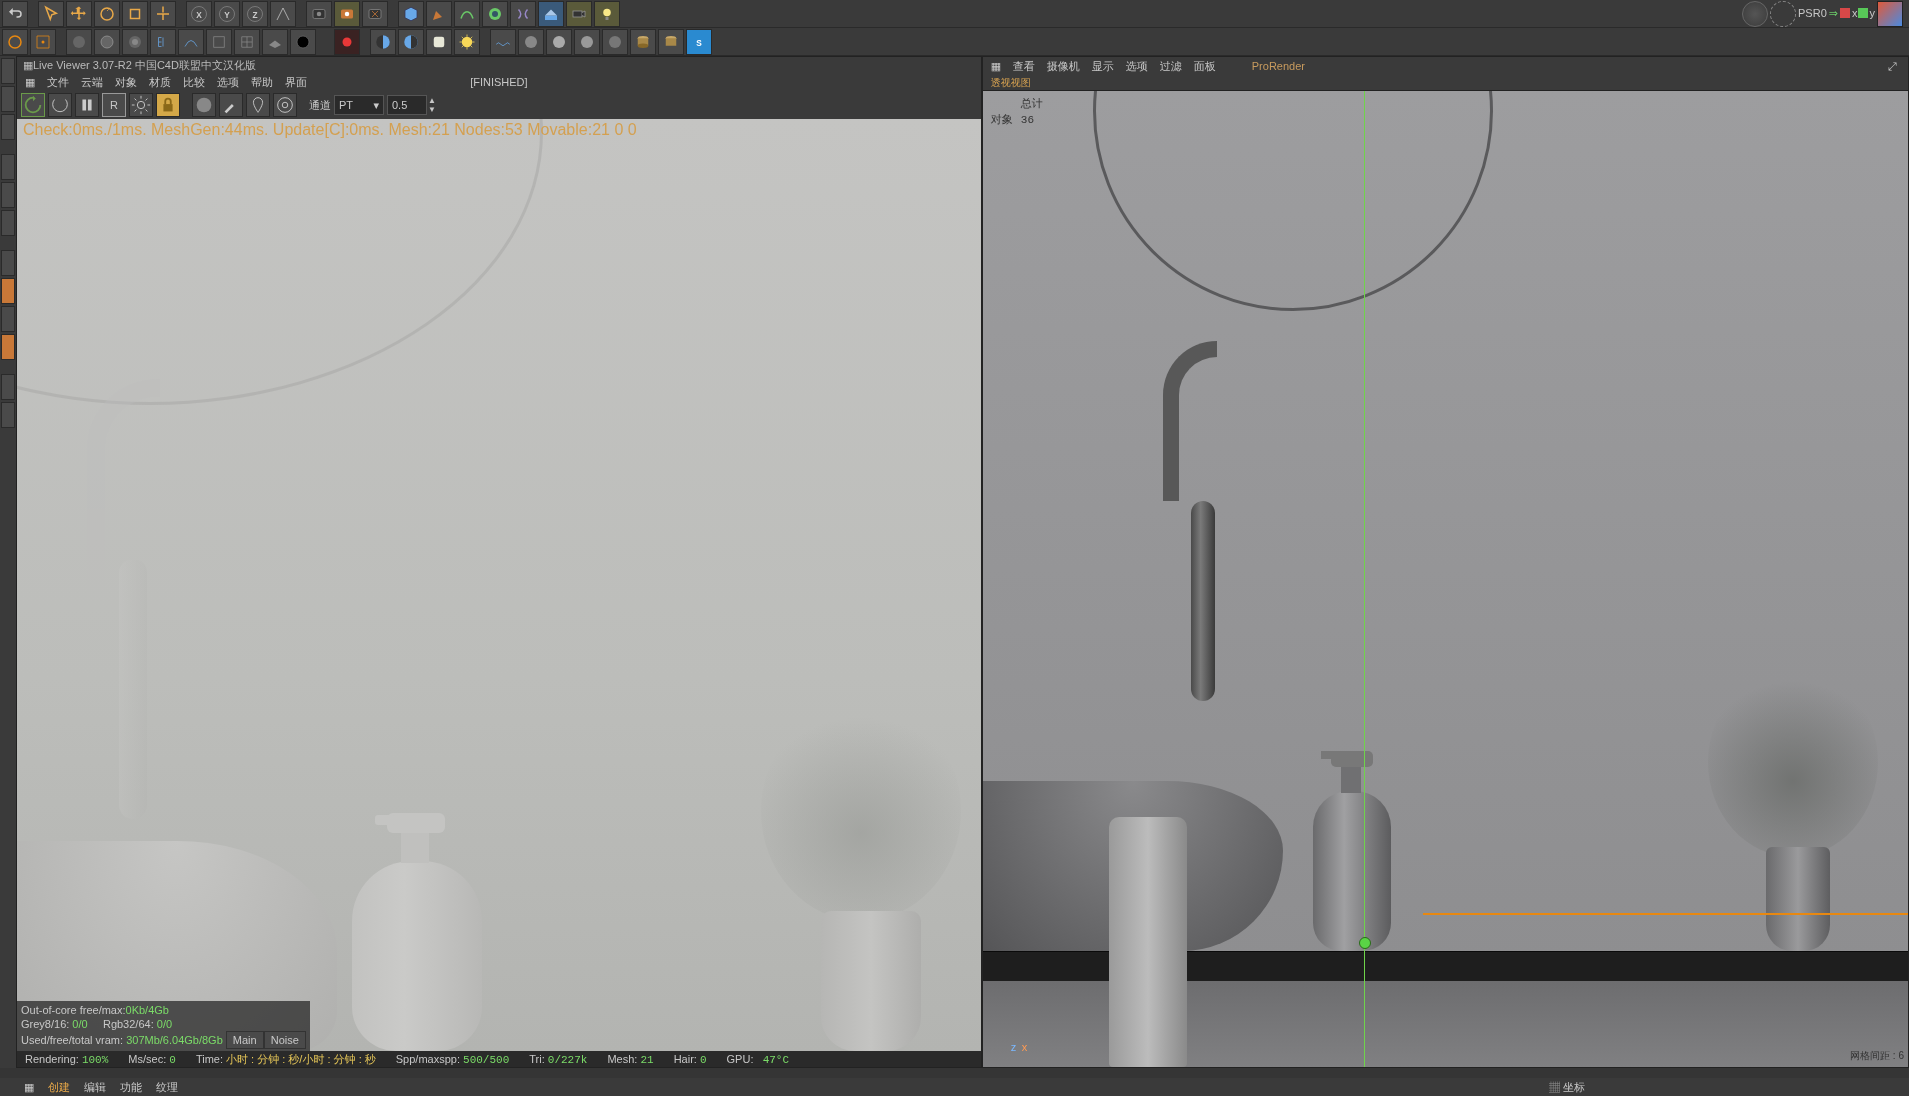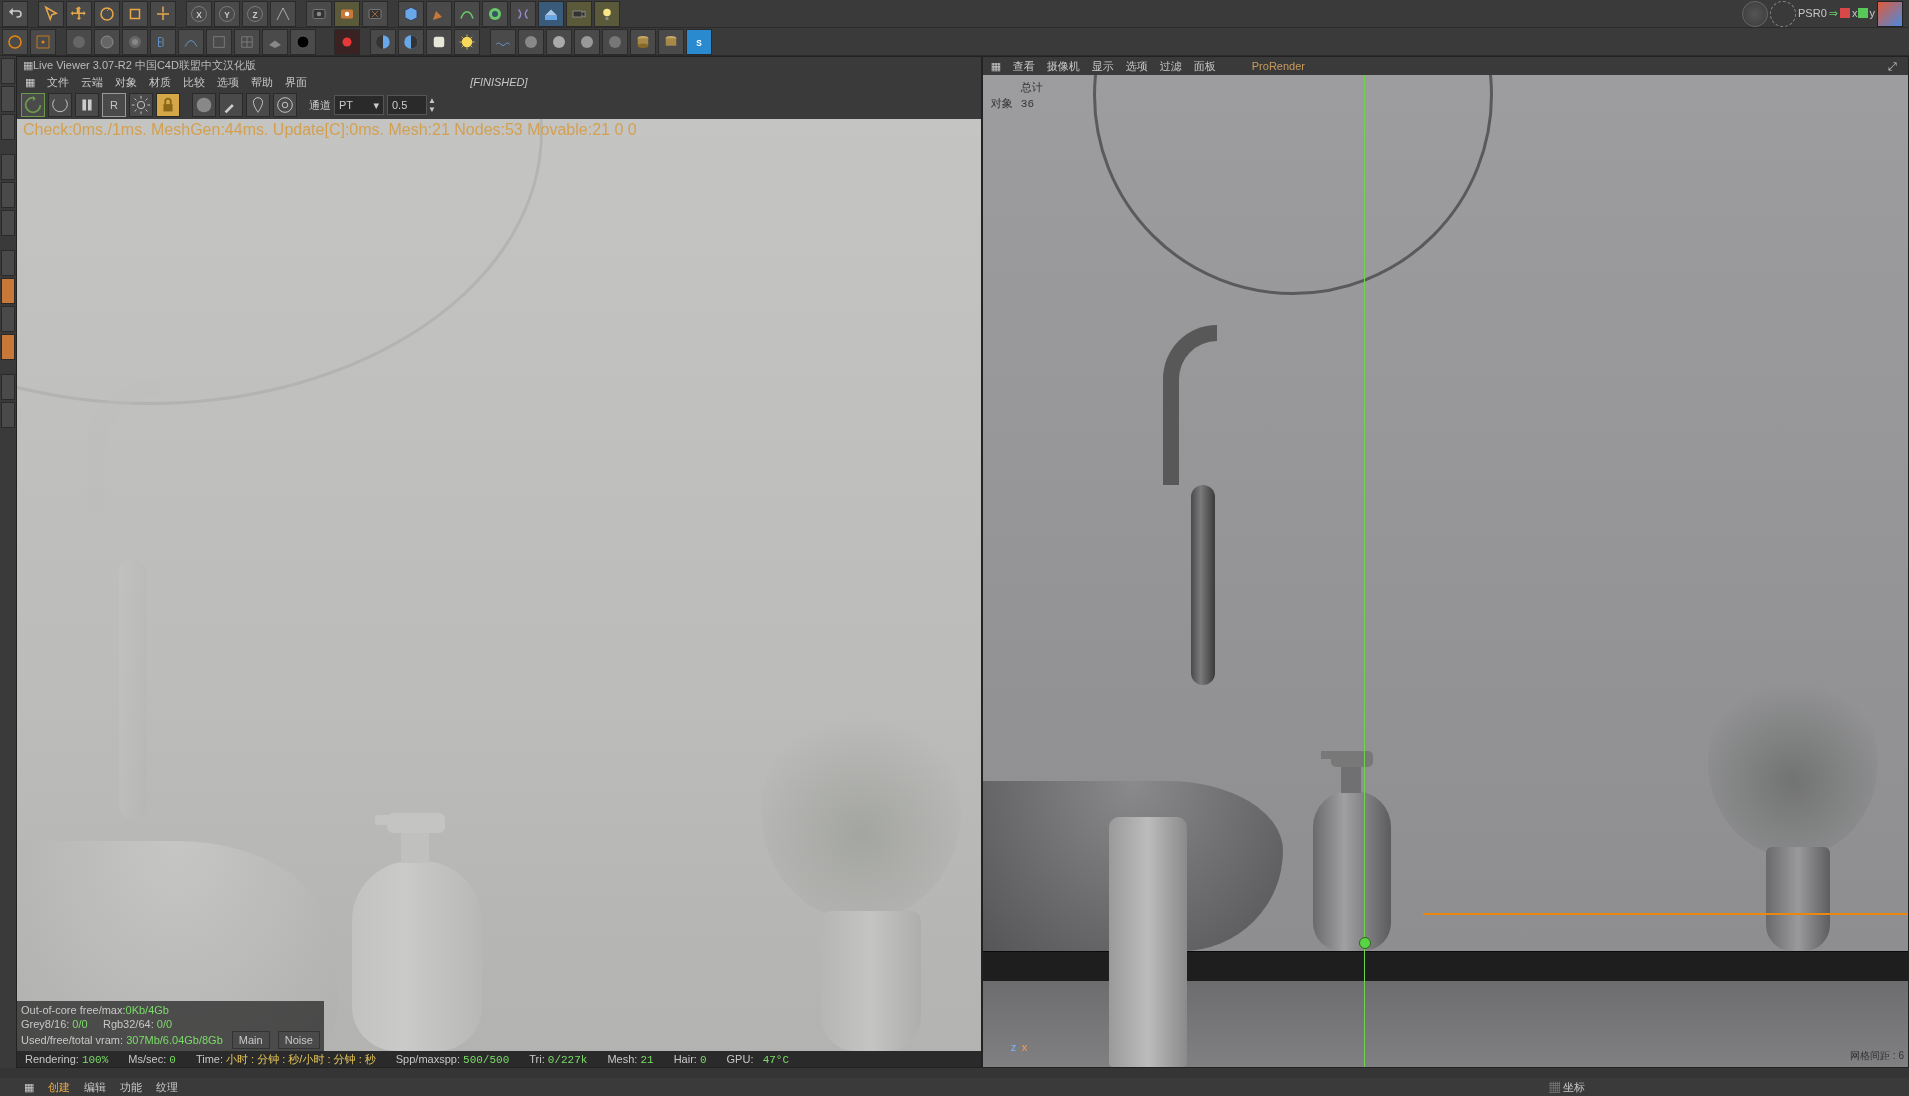--- a/index.html
+++ b/index.html
@@ -18,21 +18,21 @@
 .strip-btn { width:14px; height:26px; background:#4a4a4a; border:1px solid #2a2a2a; cursor:pointer; }
 .strip-btn.orange { background:#c87838; }
 
 
 .main { position:absolute; left:16px; top:56px; right:0; bottom:28px; display:flex; }
 .panel { flex:1; display:flex; flex-direction:column; border:1px solid #222; background:#464646; }
 .panel-titlebar { height:16px; background:#3a3a3a; display:flex; align-items:center; padding:0 6px; font-size:10px; color:#bbb; }
 .panel-menu { height:18px; background:#3a3a3a; display:flex; align-items:center; gap:12px; padding:0 8px; font-size:11px; }
 .panel-menu span { cursor:pointer; }
 .panel-menu .highlight { color:#c89b5e; }
-.panel-menu .center-label { position:absolute; left:50%; transform:translateX(-50%); pointer-events:none;font-style:italic; }
+.panel-menu .center-label { position:absolute; left:50%; transform:translateX(-50%); pointer-events:none; }
 .panel-toolbar { height:28px; background:#3a3a3a; display:flex; align-items:center; gap:3px; padding:0 4px; }
 .mini-btn { width:24px; height:24px; background:#4a4a4a; border:1px solid #2a2a2a; display:flex; align-items:center; justify-content:center; cursor:pointer; }
 .mini-btn.yellow { background:#d4a848; }
 .mini-btn.green-frame { border:1px solid #6a9a4a; }
 .sel { height:20px; background:#2a2a2a; border:1px solid #555; padding:0 4px; color:#ccc; display:flex; align-items:center; min-width:50px; }
 .num-input { height:20px; background:#2a2a2a; border:1px solid #555; padding:0 4px; color:#ccc; display:flex; align-items:center; min-width:40px; }
 
 .viewport { flex:1; position:relative; overflow:hidden; background:linear-gradient(180deg,#b0b0b0 0%,#9a9a9a 100%); }
 .debug-line { position:absolute; top:2px; left:6px; font-size:16px; color:#d4a050; }
 
@@ -74,21 +74,21 @@
 .es-floor-line{position:absolute;left:440px;right:0;bottom:152px;height:2px;background:#e88810;}
 .es-axis-y{position:absolute;left:381px;top:0;bottom:0;width:1px;background:#6fd44a;}
 .es-gizmo{position:absolute;left:372px;bottom:114px;width:20px;height:20px;}
 .es-gizmo .dot{width:12px;height:12px;background:#5ad446;border:1px solid #2a6a1a;border-radius:50%;position:absolute;left:4px;top:4px;}
 .es-axis-indicator{position:absolute;left:28px;bottom:14px;font-size:10px;color:#999;}
 .es-axis-indicator .z{color:#7ab8ff;} .es-axis-indicator .x{color:#ff9a52;}
 
 
 .stats-box{position:absolute;left:0;bottom:0;background:rgba(30,30,30,.7);padding:2px 4px;font-size:10px;line-height:14px;}
 .stats-box .g{color:#7bdc68;}
-.stats-box .btn-pair{display:inline-flex;gap:8px;margin-left:6px;}
+.stats-box .btn-pair{display:inline-flex;gap:0;margin-left:0;}
 .stats-box .tab{background:#4a4a4a;border:1px solid #333;padding:1px 6px;cursor:pointer;}
 
 
 .view-chip{height:16px;background:#3a3a3a;padding:0 8px;display:flex;align-items:center;font-size:10px;color:#d4a050;border-bottom:1px solid #222;}
 .hud-stats{position:absolute;left:6px;top:4px;font-size:10px;color:#333;line-height:14px;}
 .hud-stats td{padding:0 6px 0 0;font-family:Liberation Mono, monospace;}
 .grid-label{position:absolute;right:4px;bottom:4px;font-size:10px;color:#333;}
 
 
 .psr{display:flex;align-items:center;gap:2px;margin-left:auto;padding-right:4px;}
@@ -551,20 +551,21 @@
       <span>查看</span>
       <span>摄像机</span>
       <span>显示</span>
       <span>选项</span>
       <span>过滤</span>
       <span>面板</span>
       <span style="width:12px"></span>
       <span class="highlight">ProRender</span>
       <span style="margin-left:auto;width:12px;cursor:pointer">⤢</span>
     </div>
+    <div class="view-chip">透视视图</div>
 
     <div class="viewport">
       <div class="edit-scene">
         <div class="es-refl"></div>
         <div class="es-shelf"></div>
         <div class="es-mirror"></div>
         <div class="es-bowl"></div>
         <div class="es-towel"></div>
         <div class="es-faucet">
             <div class="curve"></div>

